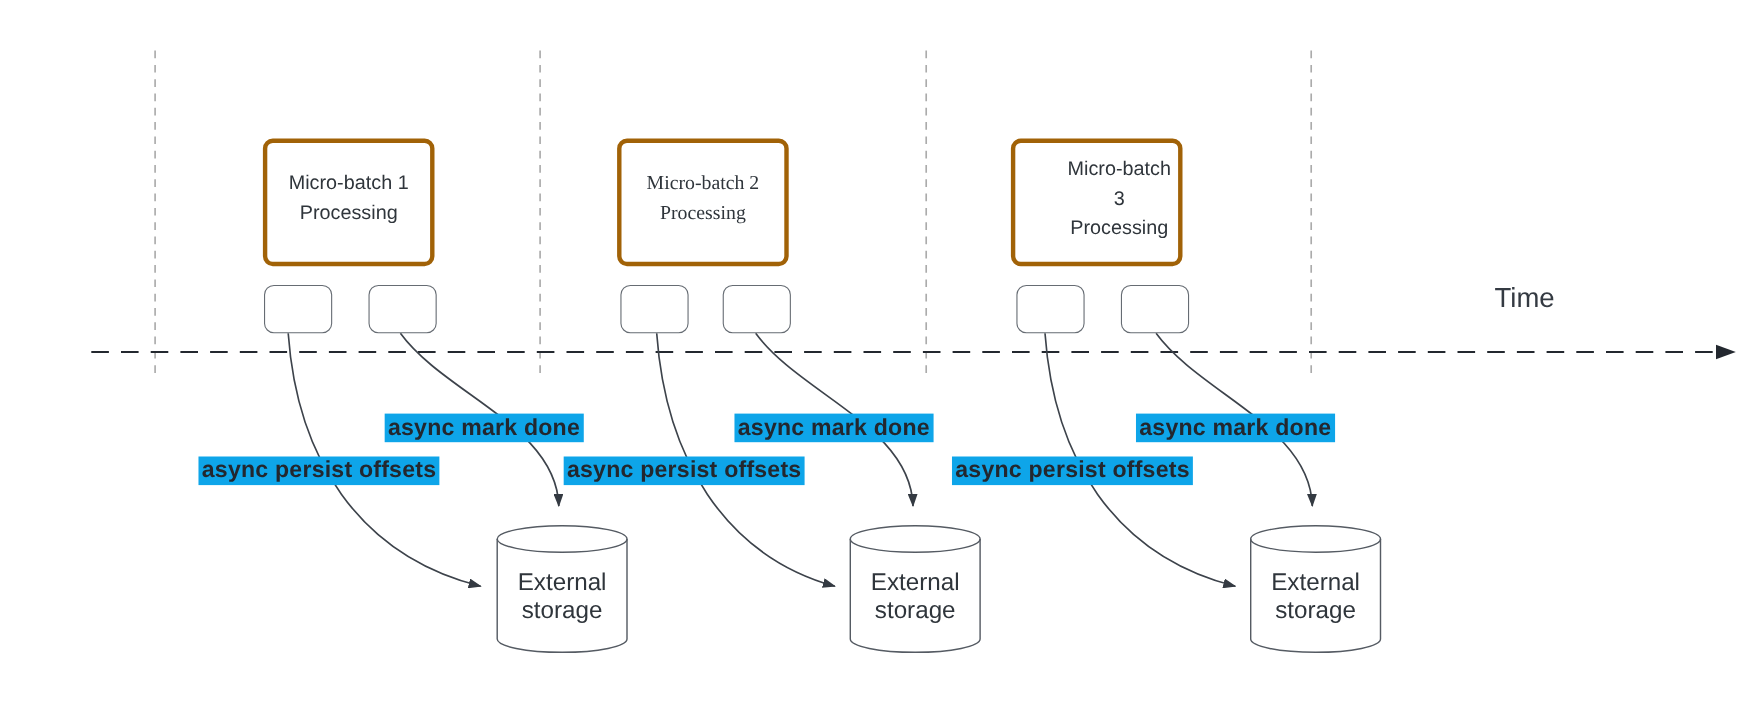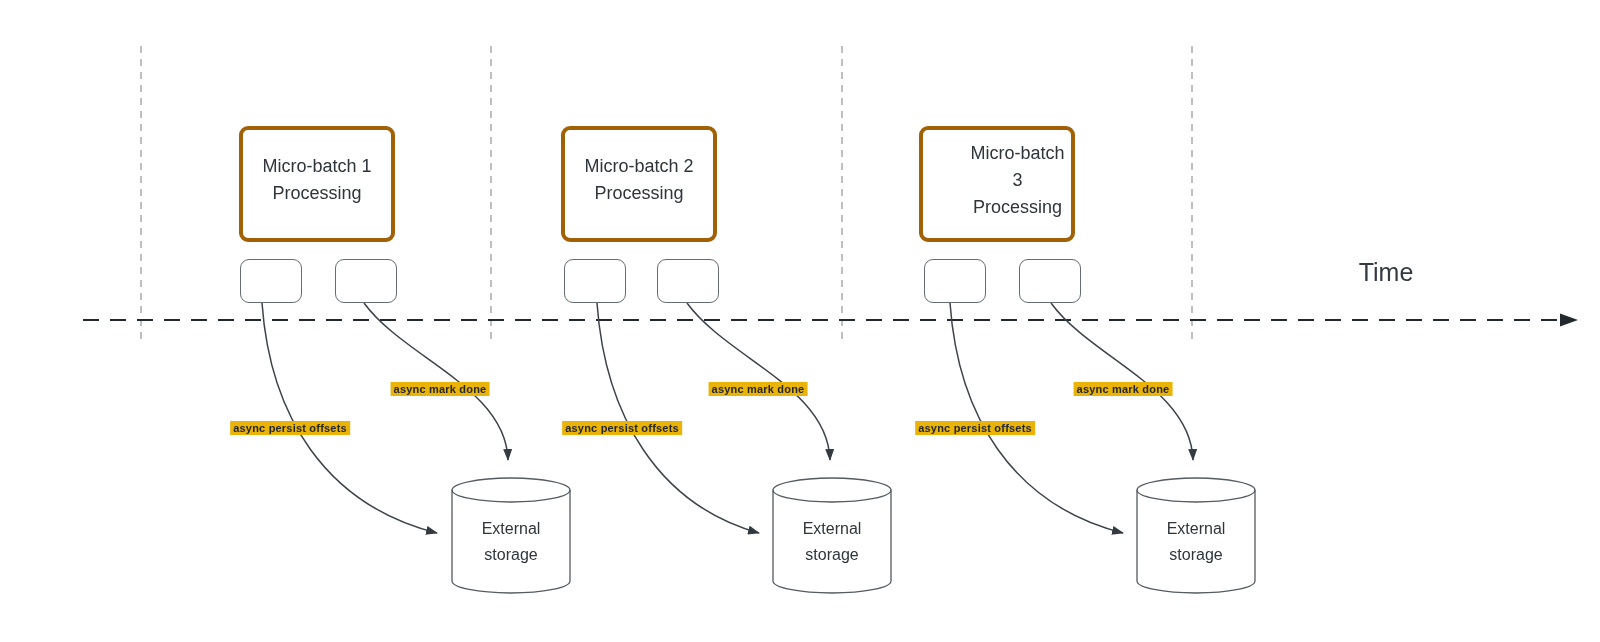--- a/index.html
+++ b/index.html
@@ -17,27 +17,27 @@
     padding-bottom:8px; box-sizing:border-box;
     font-size:18px; line-height:27px; color:#2f353b; text-align:center;
   }
   .srect {
     position:absolute; top:259px; width:62px; height:44px;
     border:1px solid #666c73; border-radius:9px; background:#ffffff;
     box-sizing:border-box;
   }
   .lbl {
     position:absolute; transform:translate(-50%,-50%);
-    background:#eab308; padding:1px 3px; white-space:nowrap;
-    font-weight:bold; font-size:11px; letter-spacing:0.2px; color:#23272e;
+    background:#0ea5e9; padding:1px 3px; white-space:nowrap;
+    font-weight:bold; font-size:21px; letter-spacing:0.2px; color:#23272e;
   }
   .storage-lbl {
     position:absolute; top:497px; width:118px; height:90px;
     display:flex; flex-direction:column; align-items:center; justify-content:center;
-    font-size:16px; line-height:26px; color:#2f353b; text-align:center;
+    font-size:22px; line-height:26px; color:#2f353b; text-align:center;
   }
   .time-lbl {
     position:absolute; left:1386px; top:272px; transform:translate(-50%,-50%);
     font-size:25px; color:#343a42; white-space:nowrap;
   }
 </style>
 </head>
 <body>
 
 <div class="stage">
@@ -86,21 +86,21 @@
   </div>
   <div class="srect" style="left:240px;"></div>
   <div class="srect" style="left:335px;"></div>
   <div class="lbl" style="left:290px; top:428px;">async persist offsets</div>
   <div class="lbl" style="left:440px; top:389px;">async mark done</div>
   <div class="storage-lbl" style="left:452px;">
     <span>External</span>
     <span>storage</span>
   </div>
 
-  <div class="pbox" style="left:561px;">
+  <div class="pbox" style="left:561px;font-family:Liberation Serif, serif;">
     <span>Micro-batch 2</span>
     <span>Processing</span>
   </div>
   <div class="srect" style="left:564px;"></div>
   <div class="srect" style="left:657px;"></div>
   <div class="lbl" style="left:622px; top:428px;">async persist offsets</div>
   <div class="lbl" style="left:758px; top:389px;">async mark done</div>
   <div class="storage-lbl" style="left:773px;">
     <span>External</span>
     <span>storage</span>

